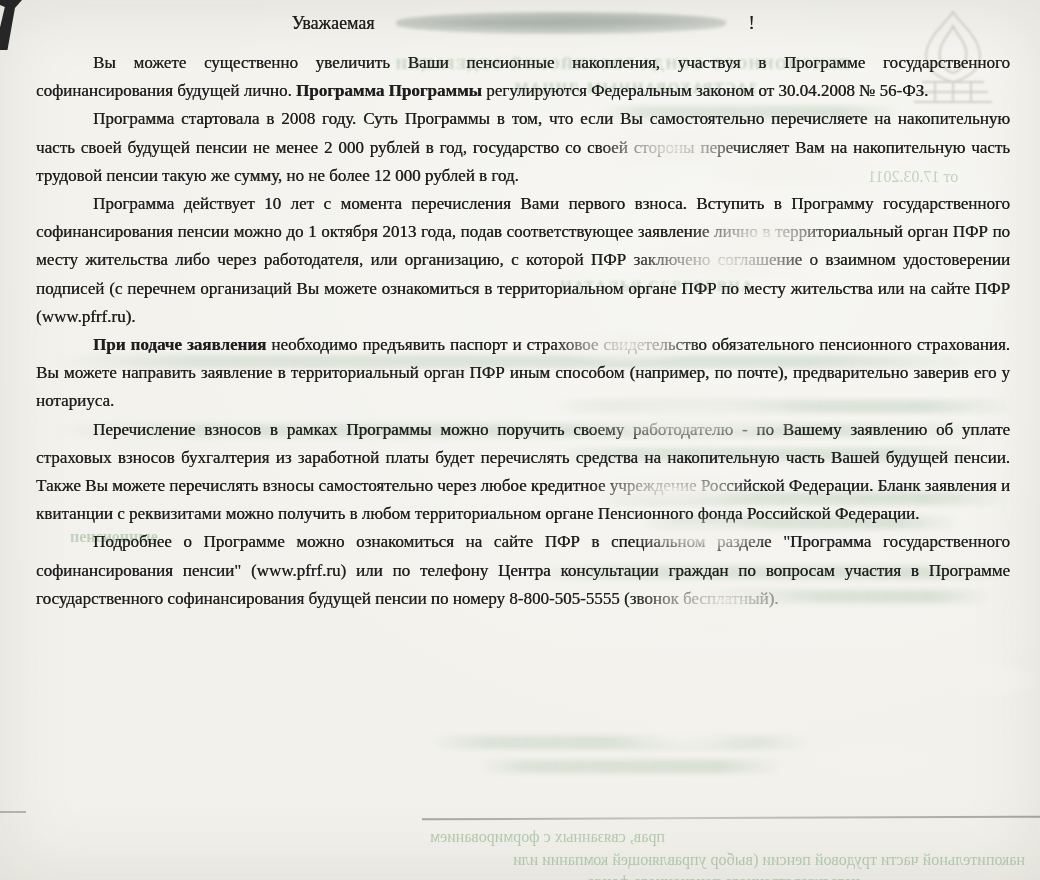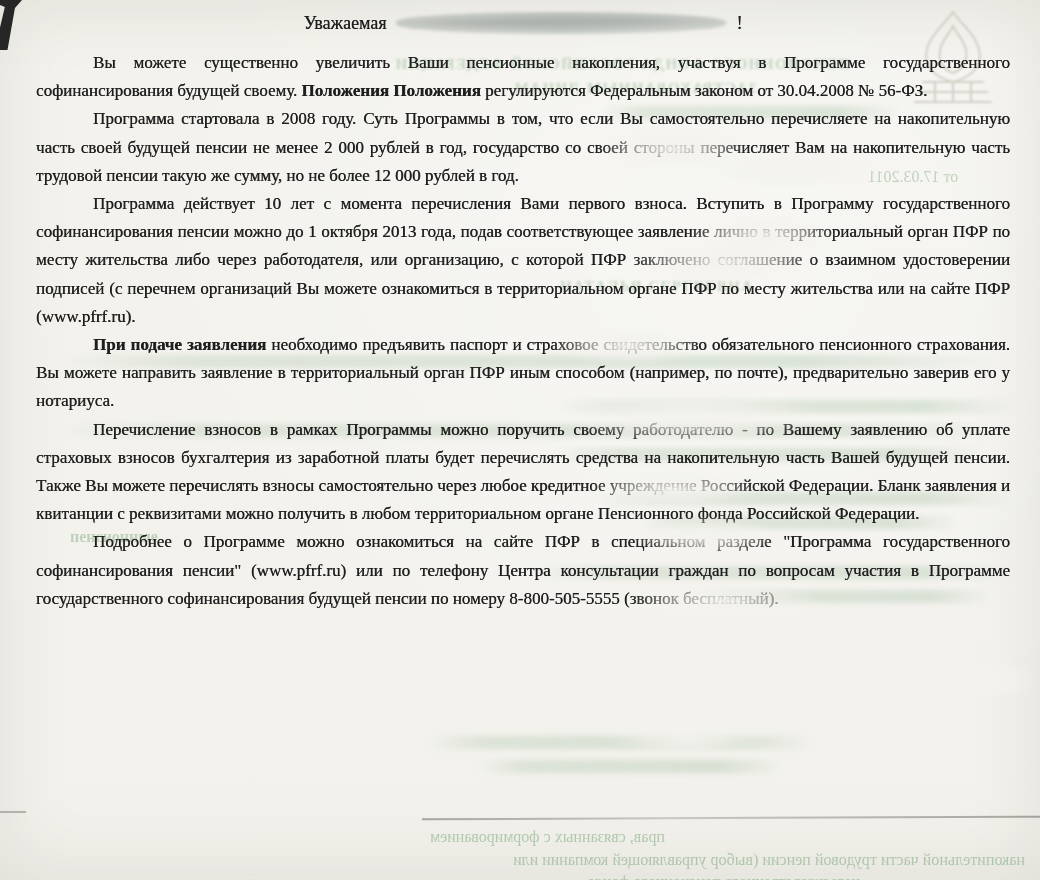--- a/index.html
+++ b/index.html
@@ -67,21 +67,21 @@
   .f11{top:632px;left:820px;width:170px;height:42px;}
   .f12{top:660px;left:930px;width:110px;height:40px;}
   .f13{top:718px;left:612px;width:150px;height:40px;}
   .f14{top:740px;left:790px;width:160px;height:40px;}
   
   .content{
     position:absolute;z-index:2;left:36px;right:30px;top:8px;
     color:#1e1e1e;font-size:17px;line-height:28.2px;
     text-shadow:.35px 0 0 rgba(30,30,30,.85);
   }
-  .salutation{height:30px;margin-bottom:11px;display:flex;justify-content:center;align-items:center;gap:10px;font-size:18px;}
+  .salutation{height:30px;margin-bottom:11px;display:flex;justify-content:center;align-items:center;gap:22px;font-size:18px;}
   .redacted{
     display:inline-block;width:330px;height:22px;border-radius:45%;
     background:
       radial-gradient(ellipse at 30% 50%,rgba(140,150,145,.45),transparent 70%),
       radial-gradient(ellipse at 70% 40%,rgba(135,145,140,.40),transparent 70%),
       linear-gradient(90deg,rgba(150,158,152,.22),rgba(140,150,145,.34),rgba(150,158,152,.20));
     filter:blur(1.6px);
   }
   .para{margin:0;text-indent:57px;text-align:justify;}
   .para .b{font-weight:700;}
@@ -132,21 +132,21 @@
     </svg>
   </div>
 
   <div class="content">
     <div class="salutation">
       <span>Уважаемая</span>
       <span class="redacted"></span>
       <span>!</span>
     </div>
     <div id="paragraphs">
-        <p class="para"><span>Вы можете существенно увеличить Ваши пенсионные накопления, участвуя в Программе государственного софинансирования будущей своему. </span><span class="b">Положения Положения</span><span> регулируются Федеральным законом от 30.04.2008 № 56-ФЗ.</span></p>
+        <p class="para"><span>Вы можете существенно увеличить Ваши пенсионные накопления, участвуя в Программе государственного софинансирования будущей лично. </span><span class="b">Программа Программы</span><span> регулируются Федеральным законом от 30.04.2008 № 56-ФЗ.</span></p>
         <p class="para"><span>Программа стартовала в 2008 году. Суть Программы в том, что если Вы самостоятельно перечисляете на накопительную часть своей будущей пенсии не менее 2 000 рублей в год, государство со своей стороны перечисляет Вам на накопительную часть трудовой пенсии такую же сумму, но не более 12 000 рублей в год.</span></p>
         <p class="para"><span>Программа действует 10 лет с момента перечисления Вами первого взноса. Вступить в Программу государственного софинансирования пенсии можно до 1 октября 2013 года, подав соответствующее заявление лично в территориальный орган ПФР по месту жительства либо через работодателя, или организацию, с которой ПФР заключено соглашение о взаимном удостоверении подписей (с перечнем организаций Вы можете ознакомиться в территориальном органе ПФР по месту жительства или на сайте ПФР  (www.pfrf.ru).</span></p>
         <p class="para"><span class="b">При подаче заявления</span><span> необходимо предъявить паспорт и страховое свидетельство обязательного пенсионного страхования. Вы можете направить заявление в территориальный орган ПФР иным способом (например, по почте), предварительно заверив его у нотариуса.</span></p>
         <p class="para"><span>Перечисление взносов в рамках Программы можно поручить своему работодателю - по Вашему заявлению об уплате страховых взносов бухгалтерия из заработной платы будет перечислять средства на накопительную часть Вашей будущей пенсии. Также Вы можете перечислять взносы самостоятельно через любое кредитное учреждение Российской Федерации. Бланк заявления и квитанции с реквизитами можно получить в любом территориальном органе Пенсионного фонда Российской Федерации.</span></p>
         <p class="para"><span>Подробнее о Программе можно ознакомиться на сайте ПФР в специальном разделе "Программа государственного софинансирования пенсии" (www.pfrf.ru) или по телефону Центра консультации граждан по вопросам участия в Программе государственного софинансирования будущей пенсии по номеру 8-800-505-5555 (звонок бесплатный).</span></p>
       </div>
   </div>
 
   <div class="fade-layer">
     <div class="fade f1"></div>

